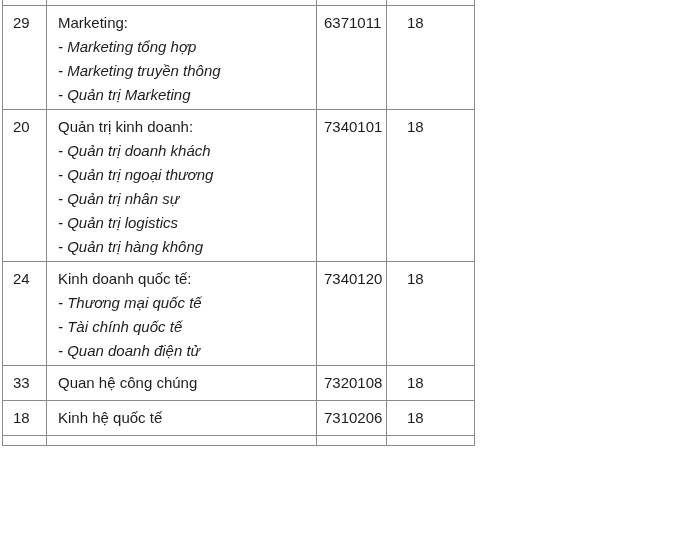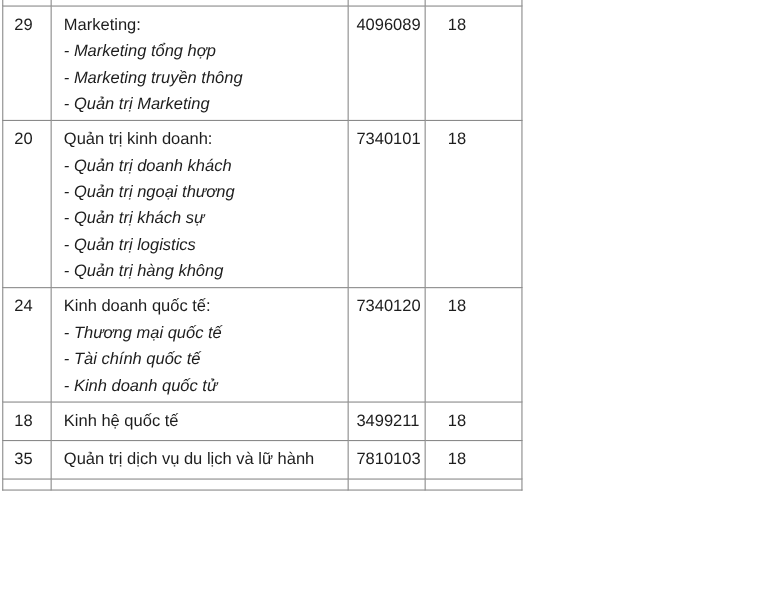--- a/index.html
+++ b/index.html
@@ -66,69 +66,69 @@
       </tr>
 
   <tr>
     <td class="col-no">29</td>
     <td class="col-major">
       <div class="major-title">Marketing:</div>
     <div class="major-sub">- Marketing tổng hợp</div>
             <div class="major-sub">- Marketing truyền thông</div>
             <div class="major-sub">- Quản trị Marketing</div>
           </td>
-    <td class="col-code">4096089</td>
+    <td class="col-code">6371011</td>
     <td class="col-score">18</td>
   </tr>
 
   <tr>
     <td class="col-no">20</td>
     <td class="col-major">
       <div class="major-title">Quản trị kinh doanh:</div>
     <div class="major-sub">- Quản trị doanh khách</div>
             <div class="major-sub">- Quản trị ngoại thương</div>
-            <div class="major-sub">- Quản trị khách sự</div>
+            <div class="major-sub">- Quản trị nhân sự</div>
             <div class="major-sub">- Quản trị logistics</div>
             <div class="major-sub">- Quản trị hàng không</div>
           </td>
     <td class="col-code">7340101</td>
     <td class="col-score">18</td>
   </tr>
 
   <tr>
     <td class="col-no">24</td>
     <td class="col-major">
       <div class="major-title">Kinh doanh quốc tế:</div>
     <div class="major-sub">- Thương mại quốc tế</div>
             <div class="major-sub">- Tài chính quốc tế</div>
-            <div class="major-sub">- Kinh doanh quốc tử</div>
+            <div class="major-sub">- Quan doanh điện tử</div>
           </td>
     <td class="col-code">7340120</td>
     <td class="col-score">18</td>
   </tr>
 
 
+  <tr>
+    <td class="col-no">33</td>
+    <td class="col-major">
+      <div class="major-title">Quan hệ công chúng</div>
+    </td>
+    <td class="col-code">7320108</td>
+    <td class="col-score">18</td>
+  </tr>
 
   <tr>
     <td class="col-no">18</td>
     <td class="col-major">
       <div class="major-title">Kinh hệ quốc tế</div>
     </td>
-    <td class="col-code">3499211</td>
+    <td class="col-code">7310206</td>
     <td class="col-score">18</td>
   </tr>
 
-  <tr>
-    <td class="col-no">35</td>
-    <td class="col-major">
-      <div class="major-title">Quản trị dịch vụ du lịch và lữ hành</div>
-    </td>
-    <td class="col-code">7810103</td>
-    <td class="col-score">18</td>
-  </tr>
 
 <tr class="partial-row-bottom">
         <td></td>
         <td></td>
         <td></td>
         <td></td>
       </tr>
     </tbody>
   </table>
 </div>

